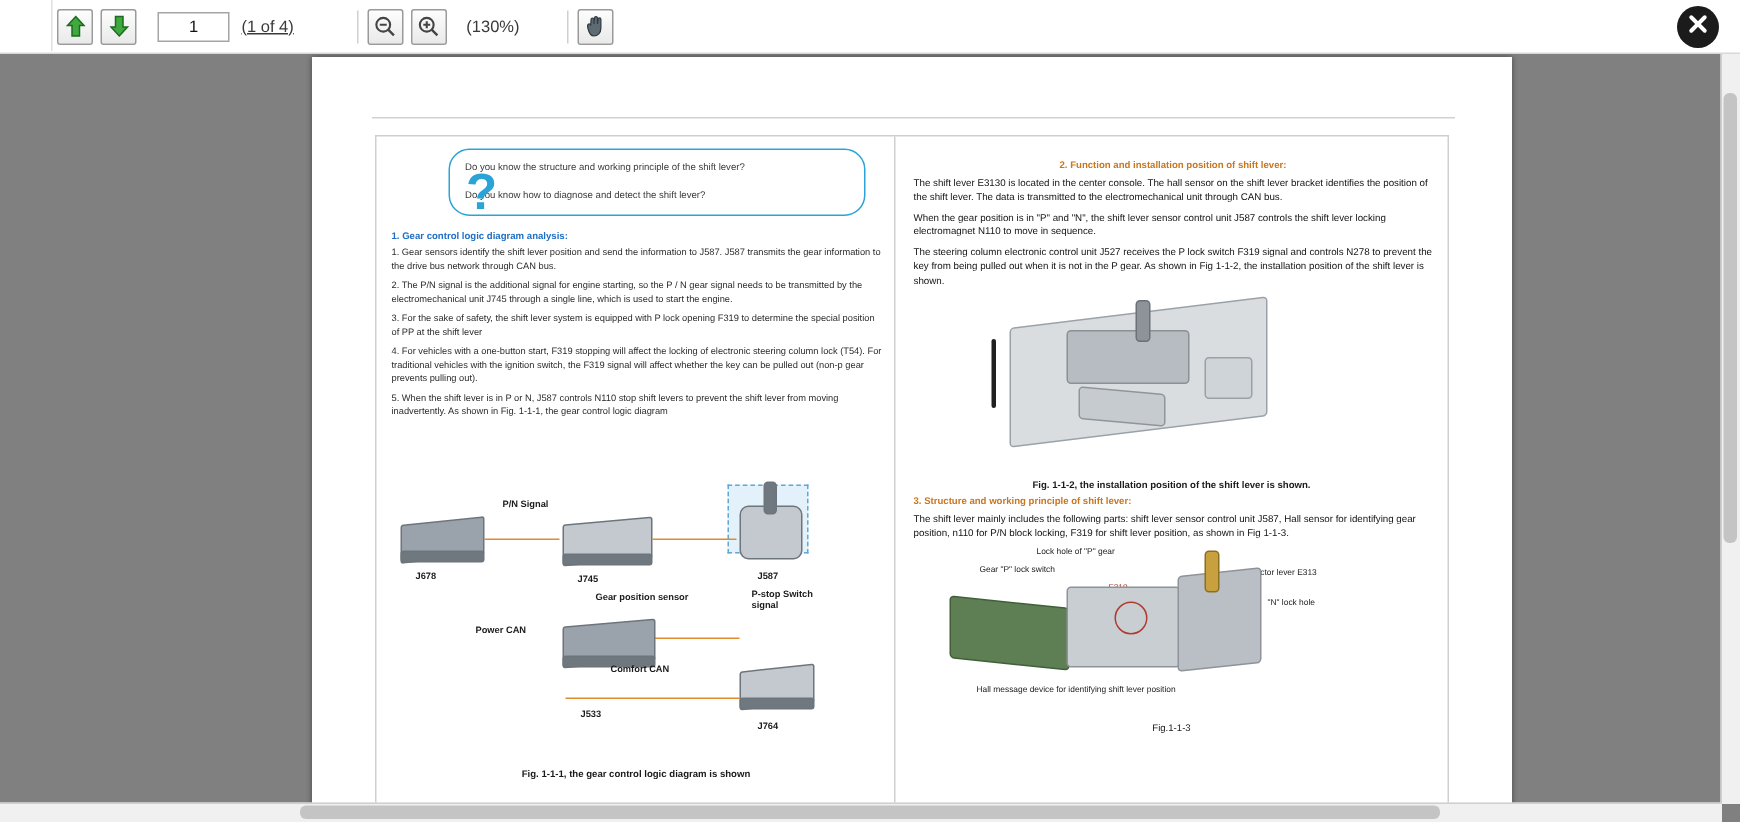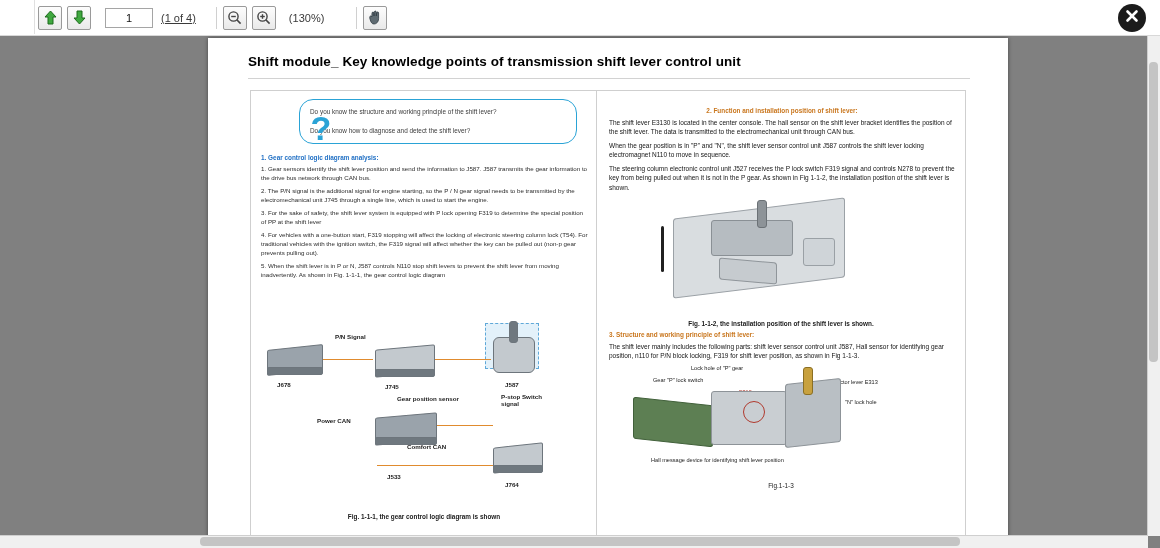--- a/index.html
+++ b/index.html
@@ -57,21 +57,21 @@
     font-size: 11px;
     text-align: center;
     color: #111;
     margin-left: 9px;
     margin-right: 8px;
     box-sizing: border-box;
   }
   .page-count {
     font-size: 11px;
     color: #3a3a3a;
-    margin-right: 14px;
+    margin-right: 36px;
     text-decoration: underline;
   }
   .zoom-pct {
     font-size: 11px;
     color: #3a3a3a;
     margin-left: 8px;
     margin-right: 26px;
   }
   .sep {
     width: 1px;
@@ -373,21 +373,20 @@
           <line x1="13.5" y1="4.5" x2="4.5" y2="13.5" stroke="#ffffff" stroke-width="2.6" stroke-linecap="round"></line>
         </svg>
       </span>
     </div>
   </div>
 
   <div class="canvas-area">
 
     <div class="page-sheet">
 
-      <div class="doc-title">Shift module_ Key knowledge points of transmission shift lever control unit</div>
       <div class="title-rule"></div>
 
       <div class="content-box">
 
         <div class="col col-left">
 
           <div class="bubble">
             <div class="q-mark">?</div>
             <p>Do you know the structure and working principle of the shift lever?</p>
             <p>Do you know how to diagnose and detect the shift lever?</p>

